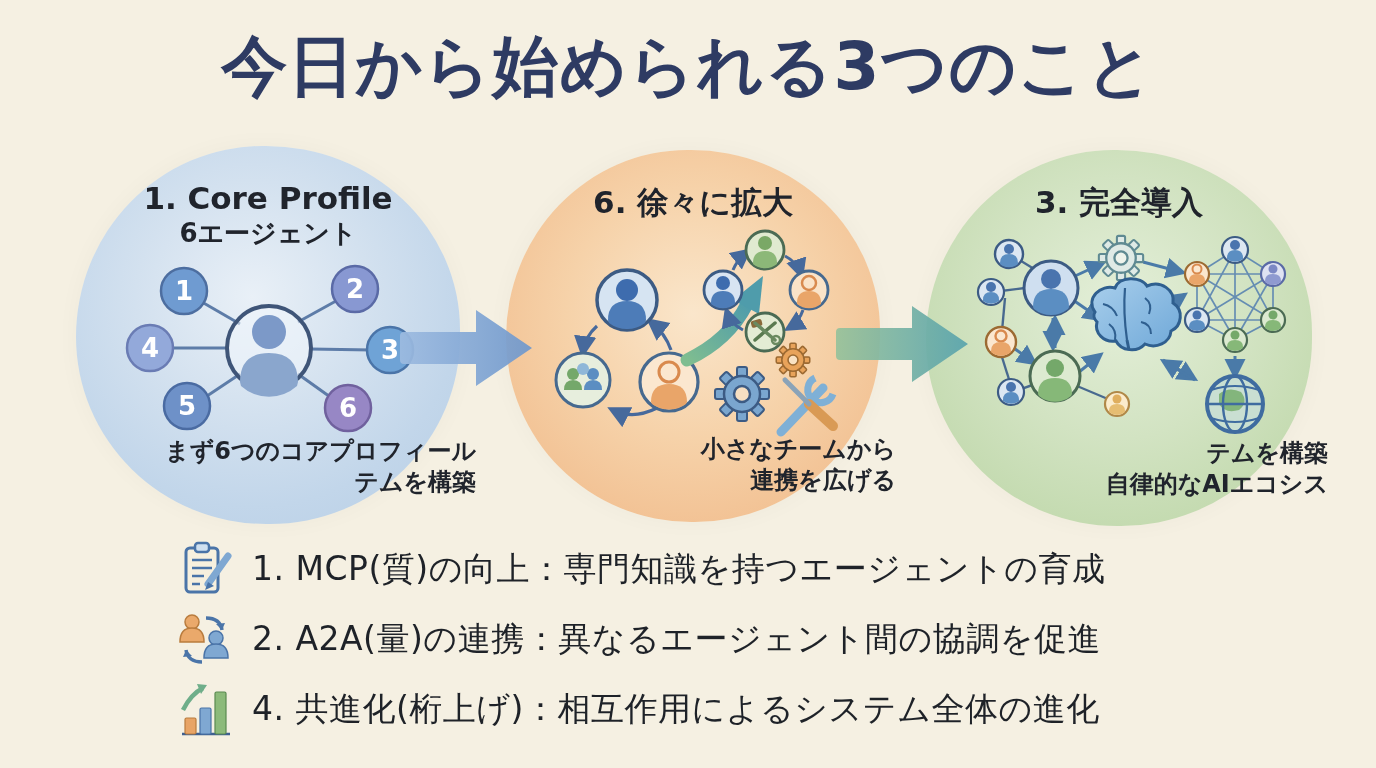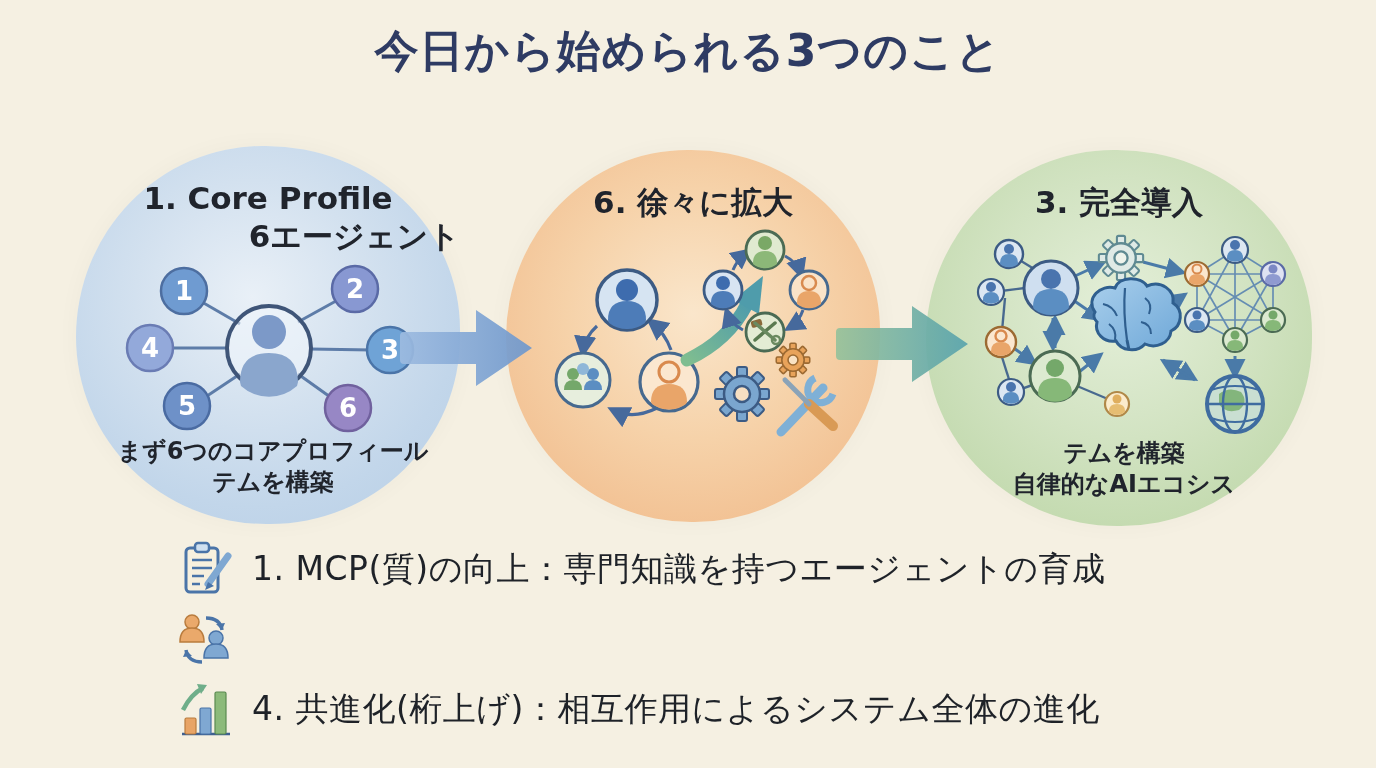--- a/index.html
+++ b/index.html
@@ -5,21 +5,21 @@
   * { margin:0; padding:0; box-sizing:border-box; }
   html,body { width:1376px; height:768px; overflow:hidden; }
   body {
     background:#f5f0e2;
     font-family:"DejaVu Sans", sans-serif;
     color:#22262e;
     position:relative;
   }
   .title {
     position:absolute; top:22px; left:0; width:1376px;
-    text-align:center; font-size:44px; font-weight:800;
+    text-align:center; font-size:66px; font-weight:800;
     color:#2e3b63; letter-spacing:1px;
   }
   .wcircle {
     position:absolute; border-radius:49% 51% 50% 50% / 51% 49% 50% 50%;
     box-shadow:0 0 18px 6px rgba(0,0,0,0.02);
   }
   .c1 {
     left:76px; top:146px; width:384px; height:378px;
     background:radial-gradient(circle at 46% 40%, #e9f0f7 0%, #d3e1ef 38%, #c2d6ea 68%, #b6cde4 100%);
   }
@@ -29,28 +29,28 @@
   }
   .c3 {
     left:926px; top:150px; width:386px; height:376px;
     background:radial-gradient(circle at 50% 42%, #e4efd9 0%, #d2e3c2 45%, #c3daaf 78%, #b7d2a1 100%);
   }
   .circle-head {
     position:absolute; top:34px; left:0; width:100%;
     text-align:center; font-weight:800; font-size:31px; color:#20242c;
     line-height:1.22;
   }
-  .circle-head .sub { font-size:31px;text-align:right; }
+  .circle-head .sub { font-size:26px; }
   .circle-art { position:absolute; left:50%; transform:translateX(-50%); }
   .c1 .circle-art { top:112px; }
   .c2 .circle-art { top:78px; }
   .c3 .circle-art { top:78px; }
   .circle-caption {
-    position:absolute; bottom:26px; left:5px; width:100%;
-    text-align:center; font-weight:800; font-size:24px; color:#20242c;
+    position:absolute; bottom:26px; left:16px; width:100%;
+    text-align:right; font-weight:800; font-size:24px; color:#20242c;
     line-height:1.3;
   }
   .flow-arrow { position:absolute; }
   .fa1 { left:398px; top:302px; }
   .fa2 { left:834px; top:296px; }
   .bottom-list { position:absolute; left:178px; top:534px; width:1100px; }
   .list-row { display:flex; align-items:center; height:70px; margin-bottom:0; }
   .list-icon { width:56px; height:58px; flex:0 0 56px; margin-right:18px; }
   .list-text { font-size:33px; font-weight:400; color:#1e2228; white-space:nowrap; letter-spacing:0.5px; }
   svg text { font-family:"DejaVu Sans", sans-serif; }
@@ -219,20 +219,24 @@
       <g>
         <line x1="244" y1="204" x2="286" y2="160" stroke="#7fb0d6" stroke-width="9" stroke-linecap="round"></line>
         <path d="M278,150 a13,13 0 1 0 18,16" fill="none" stroke="#7fb0d6" stroke-width="7"></path>
       </g>
       <g>
         <line x1="296" y1="198" x2="272" y2="176" stroke="#d99a55" stroke-width="10" stroke-linecap="round"></line>
         <line x1="272" y1="176" x2="248" y2="152" stroke="#8aa3b8" stroke-width="5" stroke-linecap="round"></line>
       </g>
     </g>
   </svg>
+  <div class="circle-caption">
+    <div>小さなチームから</div>
+    <div>連携を広げる</div>
+  </div>
 </div>
 
 <div class="wcircle c3">
   <div class="circle-head">3. 完全導入</div>
   <svg class="circle-art" width="340" height="210" viewBox="0 0 340 210">
     <defs>
       <marker id="ah3" markerWidth="8" markerHeight="8" refX="5" refY="3.5" orient="auto">
         <path d="M0,0 L7,3.5 L0,7 z" fill="#4a7aa8"></path>
       </marker>
       <linearGradient id="gBrain" x1="0" y1="0" x2="1" y2="1">
@@ -431,20 +435,21 @@
     <svg class="list-icon" viewBox="0 0 56 58">
       <circle cx="14" cy="12" r="7" fill="#eaa96b" stroke="#b97c3e" stroke-width="1.5"></circle>
       <path d="M2,32 q0,-14 12,-14 q12,0 12,14 z" fill="#eaa96b" stroke="#b97c3e" stroke-width="1.5"></path>
       <circle cx="38" cy="28" r="7" fill="#7fa8d2" stroke="#4a74a8" stroke-width="1.5"></circle>
       <path d="M26,48 q0,-14 12,-14 q12,0 12,14 z" fill="#7fa8d2" stroke="#4a74a8" stroke-width="1.5"></path>
       <path d="M28,8 q14,0 16,12" fill="none" stroke="#4a74a8" stroke-width="3.5"></path>
       <path d="M44,20 l3,-7 l-9,1 z" fill="#4a74a8"></path>
       <path d="M24,52 q-14,0 -16,-12" fill="none" stroke="#4a74a8" stroke-width="3.5"></path>
       <path d="M8,40 l-3,7 l9,-1 z" fill="#4a74a8"></path>
     </svg>
+    <span class="list-text">2. A2A(量)の連携：異なるエージェント間の協調を促進</span>
   </div>
   <div class="list-row">
     <svg class="list-icon" viewBox="0 0 56 58">
       <line x1="4" y1="54" x2="52" y2="54" stroke="#3f6090" stroke-width="2.5"></line>
       <rect x="7" y="38" width="11" height="16" rx="1.5" fill="#e8a466" stroke="#b97c3e" stroke-width="1.2"></rect>
       <rect x="22" y="28" width="11" height="26" rx="1.5" fill="#7fa8d2" stroke="#4a74a8" stroke-width="1.2"></rect>
       <rect x="37" y="12" width="11" height="42" rx="1.5" fill="#8cba7a" stroke="#5a8a50" stroke-width="1.2"></rect>
       <path d="M5,30 q8,-16 20,-22" fill="none" stroke="#6fae8a" stroke-width="4.5"></path>
       <path d="M19,4 l10,1 l-6,9 z" fill="#6fae8a"></path>
     </svg>

